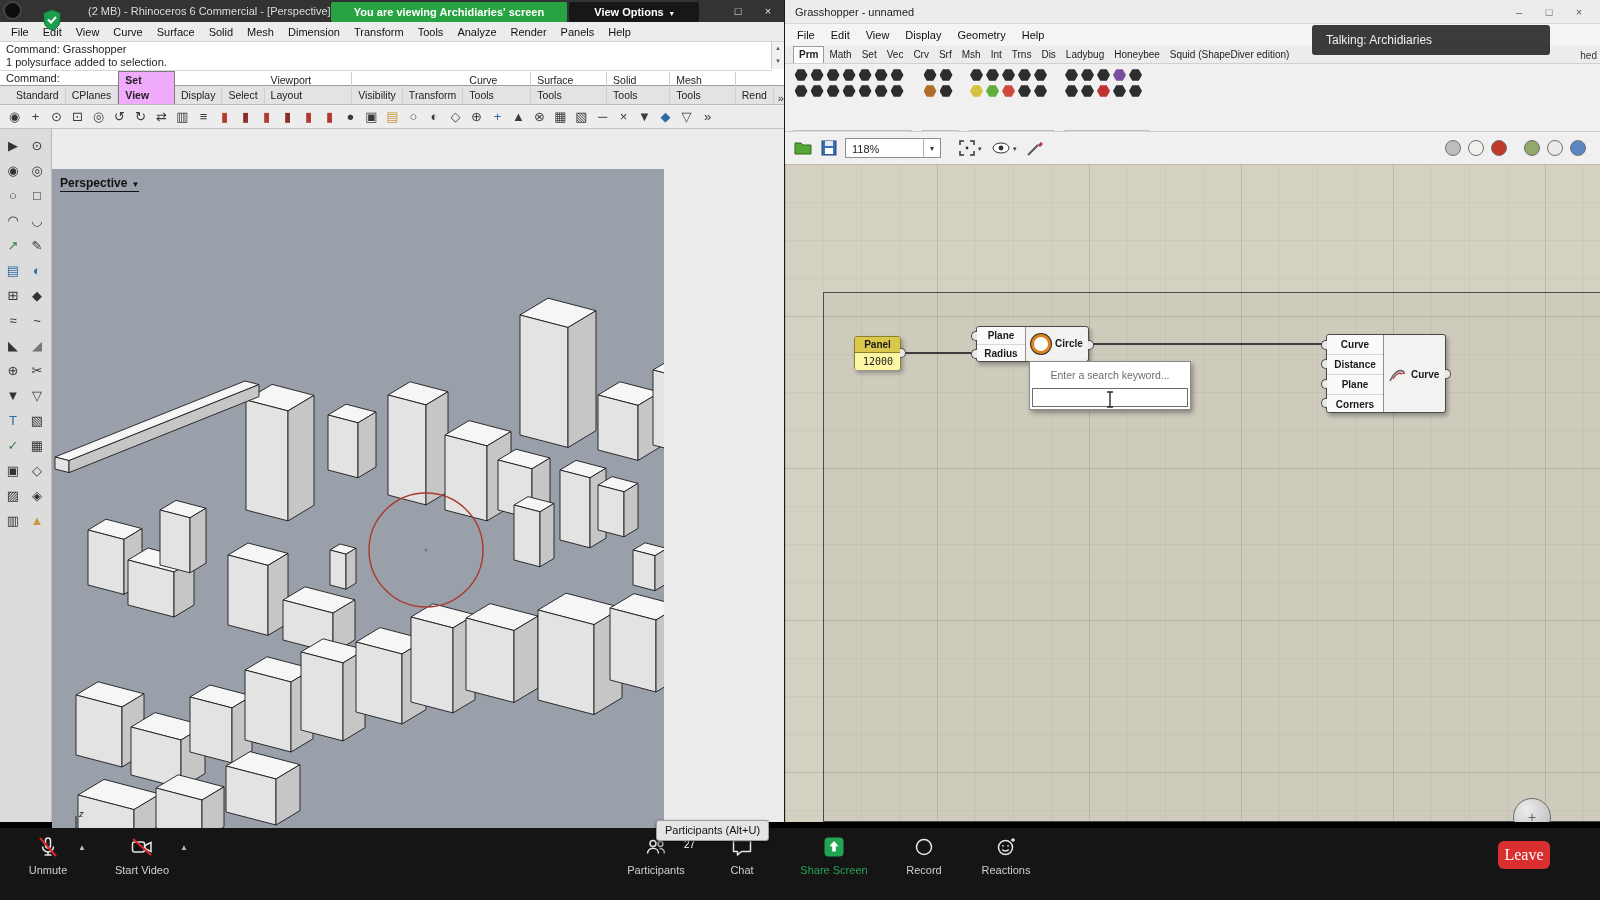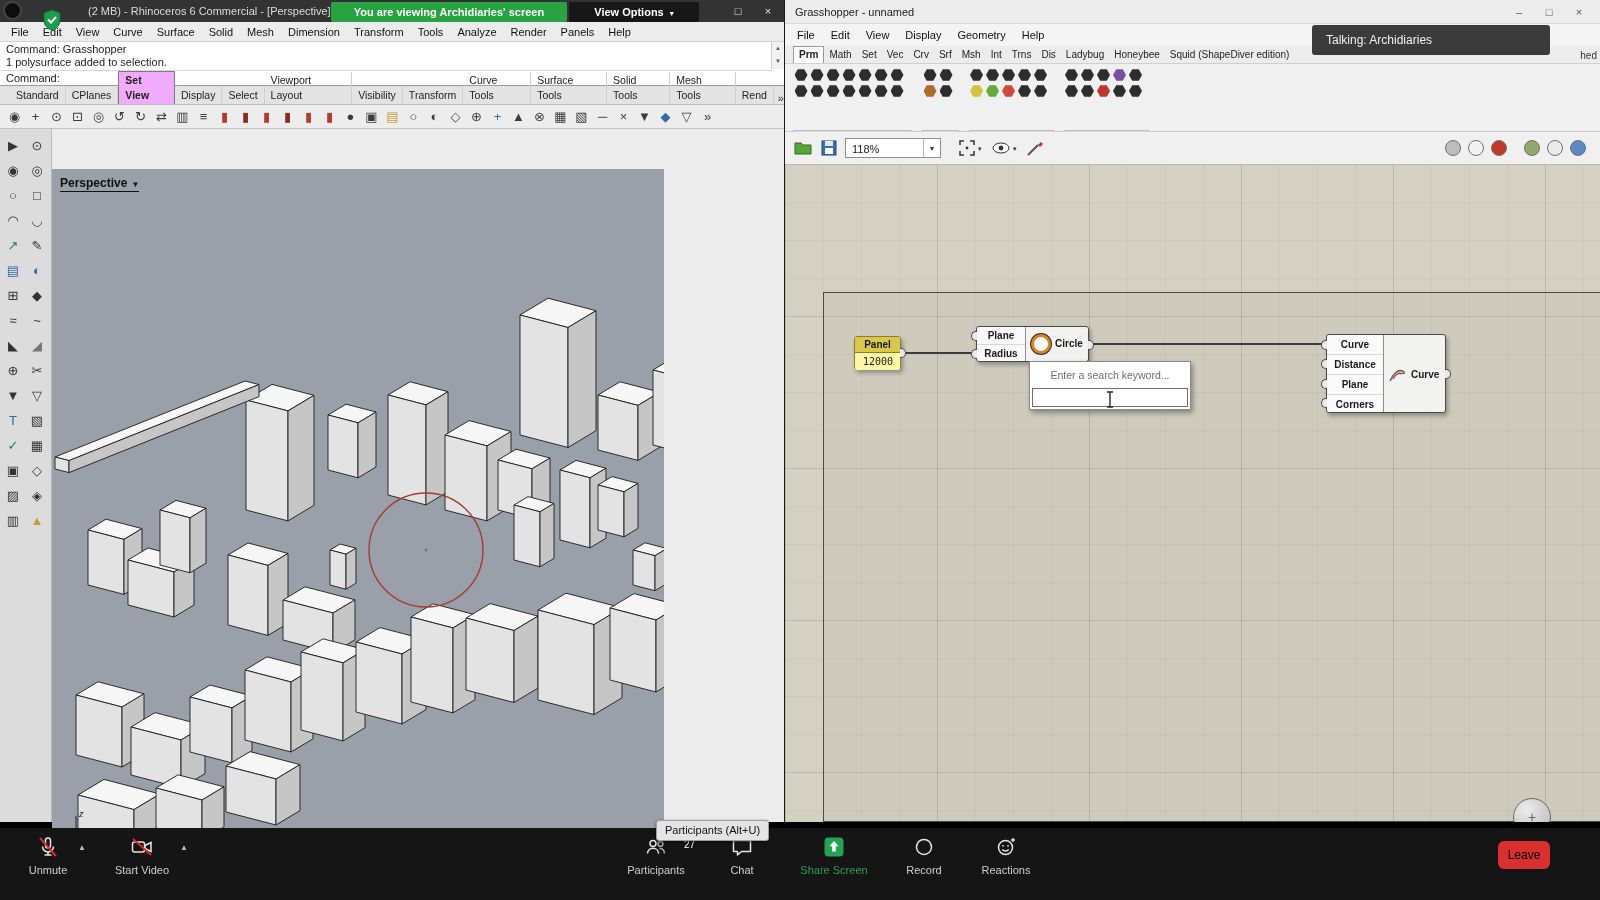--- a/index.html
+++ b/index.html
@@ -89,21 +89,21 @@
   .z-viewopts .vo-car{font-size:8px;margin-left:6px;font-weight:normal;}
   .z-talking{position:absolute;left:1312px;top:25px;width:238px;height:30px;z-index:80;background:var(--talking-bg,rgba(33,33,33,.88));color:#f0f0f0;font-size:12px;line-height:30px;padding-left:14px;box-sizing:border-box;border-radius:3px;}
   .z-tooltip{position:absolute;left:656px;top:820px;height:19px;z-index:95;background:#e4e4e4;color:#111;font-size:11px;line-height:19px;padding:0 8px;border-radius:3px;border:1px solid #9e9e9e;box-shadow:0 1px 3px rgba(0,0,0,.5);}
   #zbar{position:absolute;left:0;top:828px;width:1600px;height:72px;background:#151515;z-index:90;}
   .zctl{position:absolute;top:5px;height:60px;text-align:center;color:#d8d8d8;}
   .zicon{height:28px;display:flex;justify-content:center;align-items:center;}
   .zlabel{font-size:11px;margin-top:3px;color:#cfcfcf;white-space:nowrap;}
   .zlabel.green{color:var(--share-green,#23a455);}
   .zcaret{position:absolute;right:-4px;top:10px;font-size:8px;color:#bdbdbd;}
   .zbadge{position:absolute;right:2px;top:6px;font-size:10px;color:#fff;}
-  .zleave{position:absolute;left:1498px;top:13px;width:52px;height:28px;background:var(--leave-red,#d9302f);color:#000000;font-size:12px;text-align:center;line-height:28px;border-radius:6px;}
+  .zleave{position:absolute;left:1498px;top:13px;width:52px;height:28px;background:var(--leave-red,#d9302f);color:#ffffff;font-size:16px;text-align:center;line-height:28px;border-radius:6px;font-family:Liberation Serif, serif;}
   .ibeam{position:absolute;left:320px;top:226px;z-index:30;}
 </style>
 </head>
 <body>
 
 <div id="screen">
 
   <div id="rhino">
     <div class="r-title">
       <span class="r-appicon"></span>

